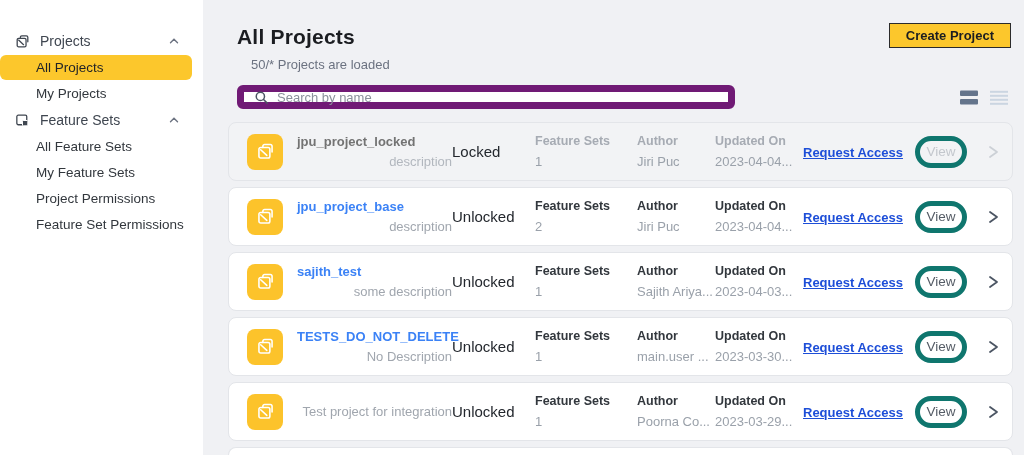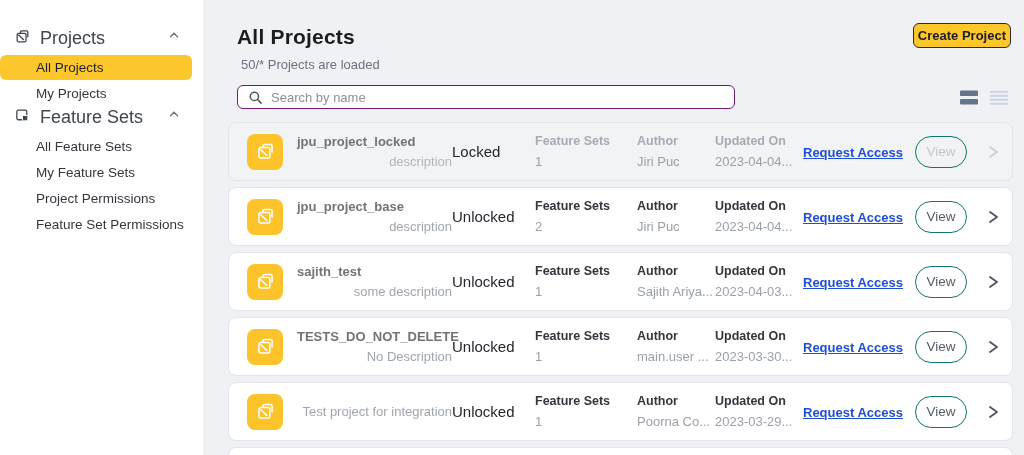--- a/index.html
+++ b/index.html
@@ -1,65 +1,65 @@
 <!DOCTYPE html>
 <html><head>
 <meta charset="utf-8">
 <style>
   * { margin:0; padding:0; box-sizing:border-box; }
   html,body { width:1024px; height:455px; overflow:hidden; background:#fff;
     font-family:"Liberation Sans", sans-serif; -webkit-font-smoothing:antialiased; }
 
   
   .sidebar { position:absolute; left:0; top:0; width:203px; height:455px; background:#fff; padding-top:28px; }
-  .side-header { height:26px; display:flex; gap:9px;
-    padding-left:14px; padding-right:22px; font-size:18px; color:#3f4650; cursor:pointer; }
+  .side-header { height:26px; display:flex; align-items:center; gap:9px;
+    padding-left:14px; padding-right:22px; font-size:14px; color:#3f4650; cursor:pointer; }
   .side-header .lbl { flex:1; }
   .side-sub { height:25px; margin:1px 11px 1px 0; display:flex; align-items:center;
     padding-left:36px; font-size:13.5px; color:#32373d; border-radius:6px; cursor:pointer; }
   .side-sub.active { background:#fcc72c; color:#1f2227; }
 
   
   .main { position:absolute; left:203px; top:0; width:821px; height:455px;
     background:#f0f1f4; padding:18px 11px 0 25px; }
   .page-title { font-size:21px; font-weight:700; color:#1b1d21; margin:7px 0 0 9px; letter-spacing:.2px; }
-  .subtitle { font-size:13px; color:#6b7280; margin:8px 0 0 13px; }
-  .create-btn { position:absolute; top:23px; right:13px; height:25px; padding:0 4px;
-    background:#fcc72c; border:1.5px solid #2b2b2b; border-radius:6px;
+  .subtitle { font-size:13px; color:#6b7280; margin:8px 0 0 23px; }
+  .create-btn { position:absolute; top:23px; right:13px; height:25px; padding:0 16px;
+    background:#fcc72c; border:1.5px solid #2b2b2b; border-radius:0;
     font-size:13px; font-weight:700; color:#1b1d21; cursor:pointer; font-family:inherit; }
 
   .search-row { display:flex; align-items:center; margin:13px 0 0 9px; }
-  .search-box { width:498px; height:24px; background:#fff; border:1px solid #701a75; border-radius:6px;
+  .search-box { width:498px; height:24px; background:#fff; border:7px solid #701a75; border-radius:6px;
     display:flex; align-items:center; gap:8px; padding:0 10px; }
   .search-box input { flex:1; border:none; outline:none; background:transparent;
     font-size:13px; color:#374151; font-family:inherit; }
   .search-box input::placeholder { color:#8a919b; }
   .toggles { margin-left:auto; display:flex; align-items:center; gap:10px; padding-right:4px; }
   .toggle { cursor:pointer; display:flex; }
 
   
   .list { margin-top:13px; }
   .card { height:59px; background:#fff; border:1px solid #e3e5e9; border-radius:8px; margin-bottom:6px;
     display:grid; grid-template-columns:50px 155px 83px 102px 78px 88px 112px 66px 24px;
     align-items:center; padding-left:18px; padding-right:6px; cursor:pointer; }
   .card.muted { background:#f2f3f5; }
   .card.partial { height:8px; margin-bottom:0; border-bottom:none; border-radius:8px 8px 0 0; }
 
   .proj-icon { width:36px; height:36px; border-radius:8px; background:#fcc32b;
     display:flex; align-items:center; justify-content:center; }
-  .name { font-size:13px; font-weight:700; color:#737373; margin-bottom:5px; }
+  .name { font-size:13px; font-weight:700; color:#3b82f6; margin-bottom:5px; }
   .desc { font-size:13px; color:#a0a6ae;text-align:right; }
   .muted .name { color:#737373; }
   .muted .desc { color:#b2b7be; }
   .status { font-size:15px; color:#23272d; }
   .col-label { font-size:12.5px; font-weight:700; color:#32373d; margin-bottom:6px; }
   .col-value { font-size:13px; color:#9aa1aa; }
   .muted .col-label { color:#a6abb3; }
   .request-link { font-size:13px; font-weight:700; color:#1d4ed8; text-decoration:underline; cursor:pointer; }
-  .view-btn { width:52px; height:32px; background:transparent; border:1px solid #0f766e; border-radius:16px;
+  .view-btn { width:52px; height:32px; background:transparent; border:5px solid #0f766e; border-radius:16px;
     font-size:13.5px; color:#555c66; cursor:pointer; font-family:inherit; }
   .muted .view-btn { color:#c3c7cd; }
   .chev-right { stroke:#4b5563; }
   .muted .chev-right { stroke:#ccd0d6; }
 </style>
 </head>
 <body>
 
 <nav class="sidebar">
   <div class="side-header">

